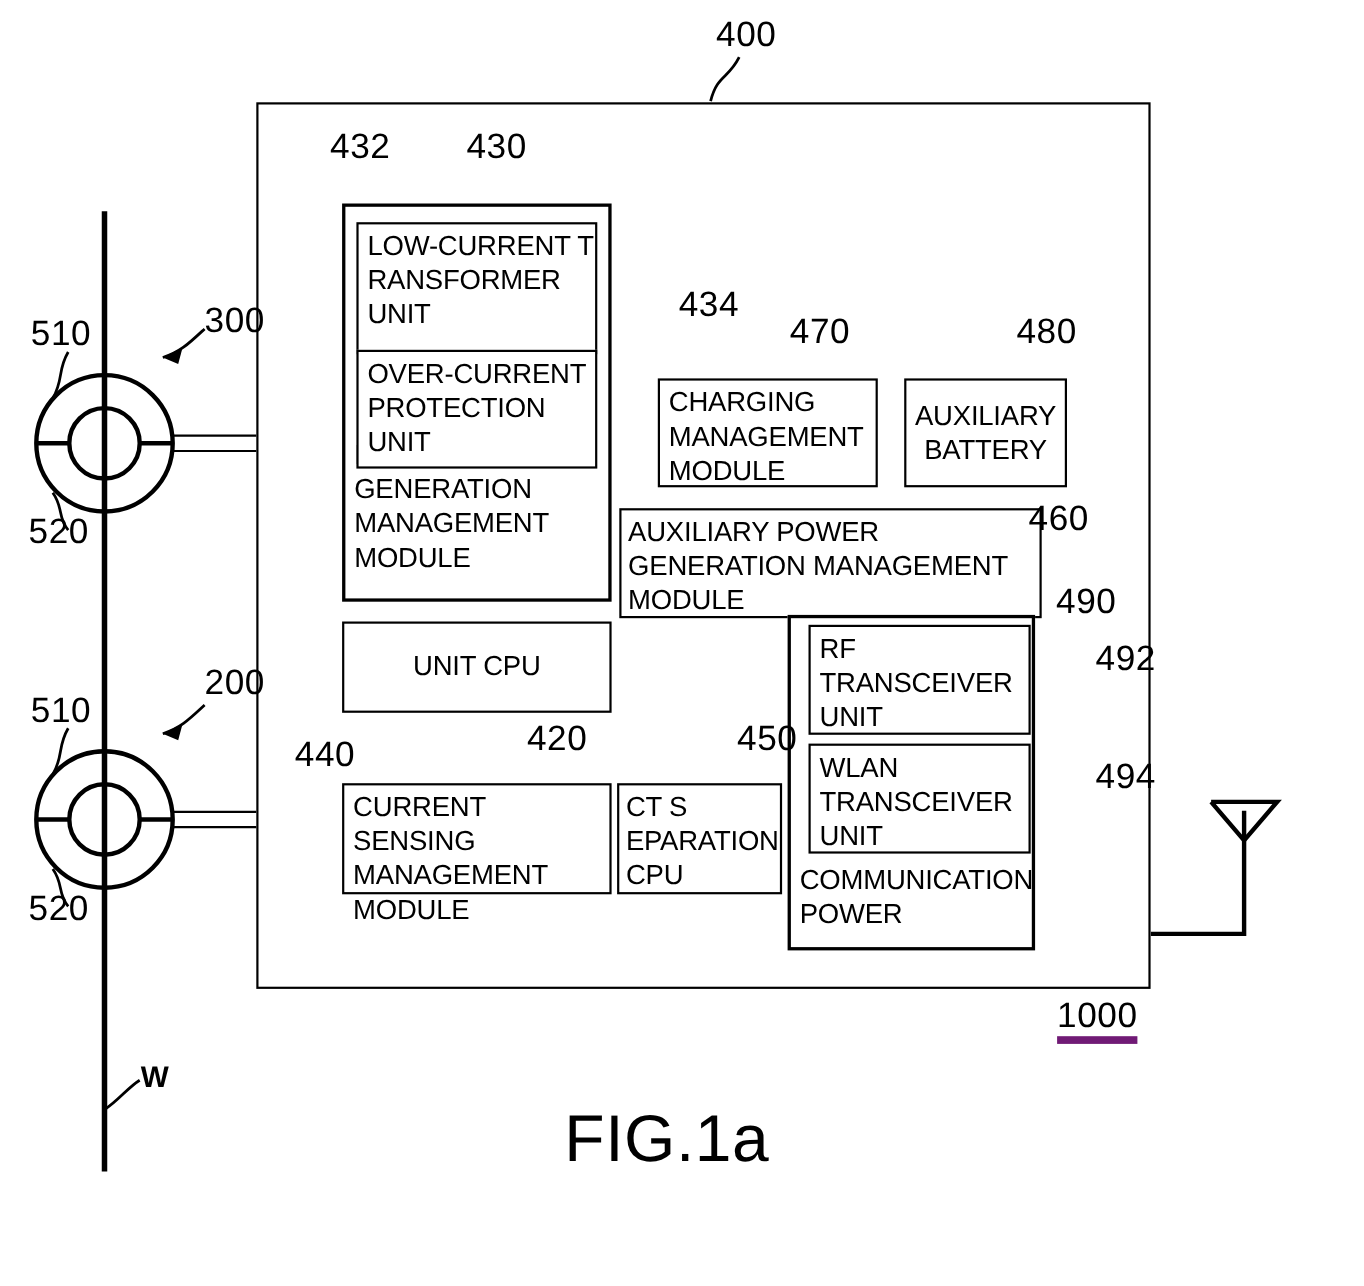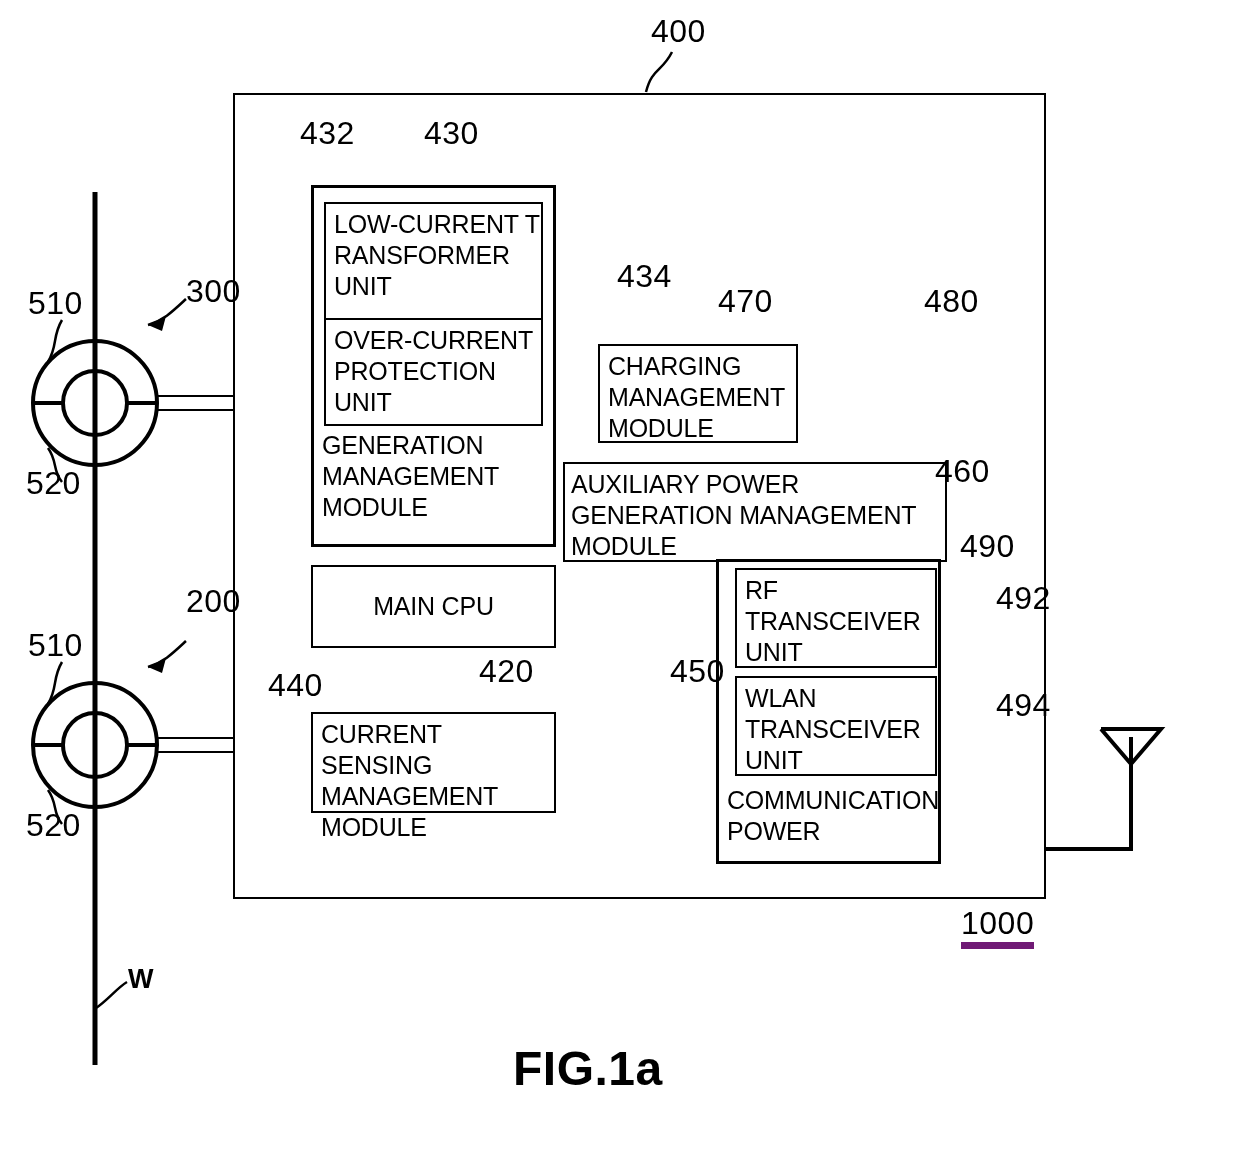--- a/index.html
+++ b/index.html
@@ -52,25 +52,24 @@
     line-height: 27px;
     letter-spacing: 0.5px;
     white-space: nowrap;
   }
   .ref.underlined {
     border-bottom: 7px solid #701a75;
     padding-bottom: 5px;
   }
   .fig-caption {
     position: absolute;
-    font-size: 48px;
-    font-weight: bold;
+    font-size: 60px;
+    font-weight: normal;
     letter-spacing: 0.5px;
     white-space: nowrap;
-    margin-top: 41px;
   }
   .wlabel {
     position: absolute;
     font-size: 27px;
     font-weight: bold;
     line-height: 27px;
   }
 </style>
 </head>
 <body>
@@ -186,37 +185,46 @@
 PROTECTION
 UNIT</div>
   </div>
 
   <div class="box thin" style="left:598px; top:344px; width:200px; height:99px;">
     <div class="box-label pad">CHARGING
 MANAGEMENT
 MODULE</div>
   </div>
 
+  <div class="box thin center-label" style="left:822px; top:344px; width:148px; height:99px;">
+    <div class="box-label">AUXILIARY
+BATTERY</div>
+  </div>
 
   <div class="box thin" style="left:563px; top:462px; width:384px; height:100px;">
     <div class="box-label pad" style="padding-left:6px;">AUXILIARY POWER
 GENERATION MANAGEMENT
 MODULE</div>
   </div>
 
   <div class="box thin center-label" style="left:311px; top:565px; width:245px; height:83px;">
-    <div class="box-label">MAIN CPU</div>
+    <div class="box-label">UNIT CPU</div>
   </div>
 
   <div class="box thin" style="left:311px; top:712px; width:245px; height:101px;">
     <div class="box-label pad">CURRENT SENSING
 MANAGEMENT
 MODULE</div>
   </div>
 
+  <div class="box thin" style="left:561px; top:712px; width:150px; height:101px;">
+    <div class="box-label pad" style="padding-left:6px;">CT S
+EPARATION
+CPU</div>
+  </div>
 
   <div class="box" style="left:716px; top:559px; width:225px; height:305px;">
     <div class="box-label pad" style="margin-top:218px;">COMMUNICATION
 POWER</div>
   </div>
 
   <div class="box thin" style="left:735px; top:568px; width:202px; height:100px;">
     <div class="box-label pad">RF
 TRANSCEIVER
 UNIT</div>
@@ -239,21 +247,21 @@
   <div class="ref" style="left:935px; top:458px;">460</div>
   <div class="ref" style="left:960px; top:505px;margin-top:28px;">490</div>
   <div class="ref" style="left:996px; top:585px;">492</div>
   <div class="ref" style="left:996px; top:692px;">494</div>
 
   <div class="ref" style="left:268px; top:672px;">440</div>
   <div class="ref" style="left:479px; top:658px;">420</div>
   <div class="ref" style="left:670px; top:658px;">450</div>
 
   <div class="ref" style="left:186px; top:278px;">300</div>
-  <div class="ref" style="left:186px; top:588px;">200</div>
+  <div class="ref" style="left:186px; top:607px;">200</div>
 
   <div class="ref" style="left:28px; top:290px;">510</div>
   <div class="ref" style="left:26px; top:470px;">520</div>
   <div class="ref" style="left:28px; top:632px;">510</div>
   <div class="ref" style="left:26px; top:812px;">520</div>
 
   <div class="wlabel" style="left:128px; top:966px;">W</div>
 
   <div class="ref underlined" style="left:961px; top:910px;">1000</div>
 

